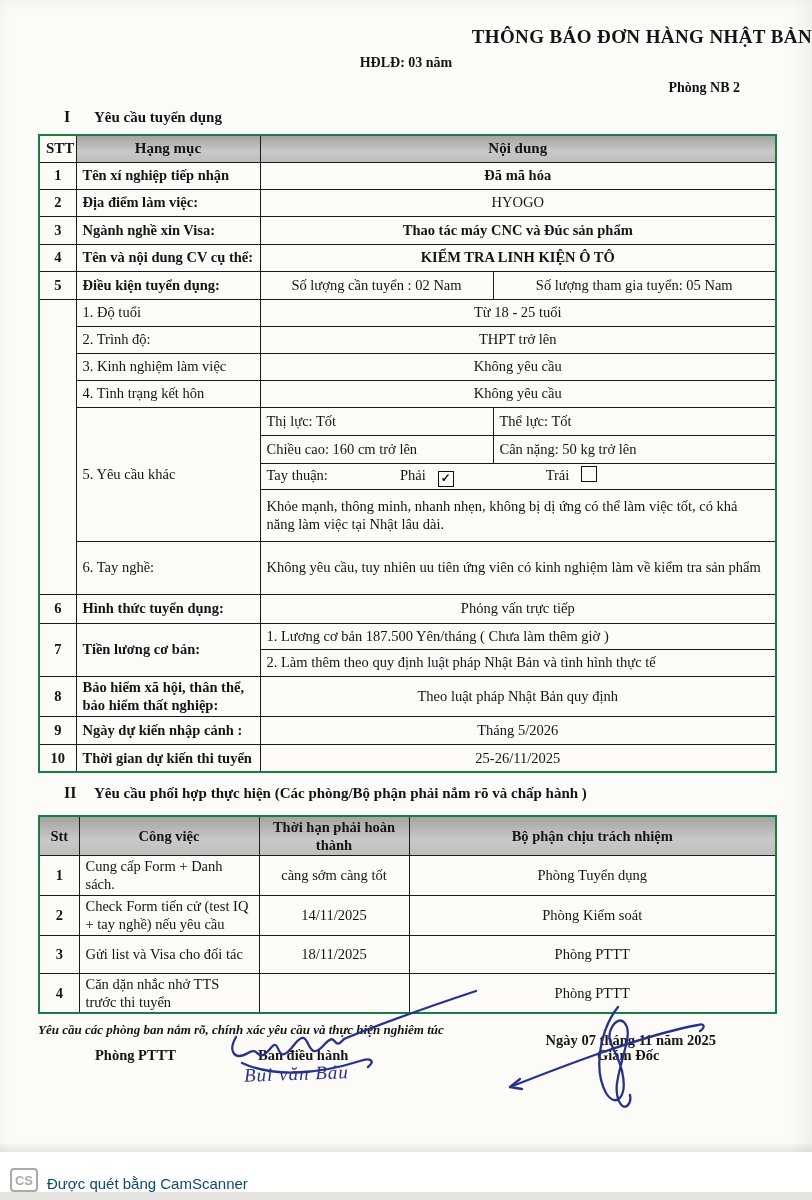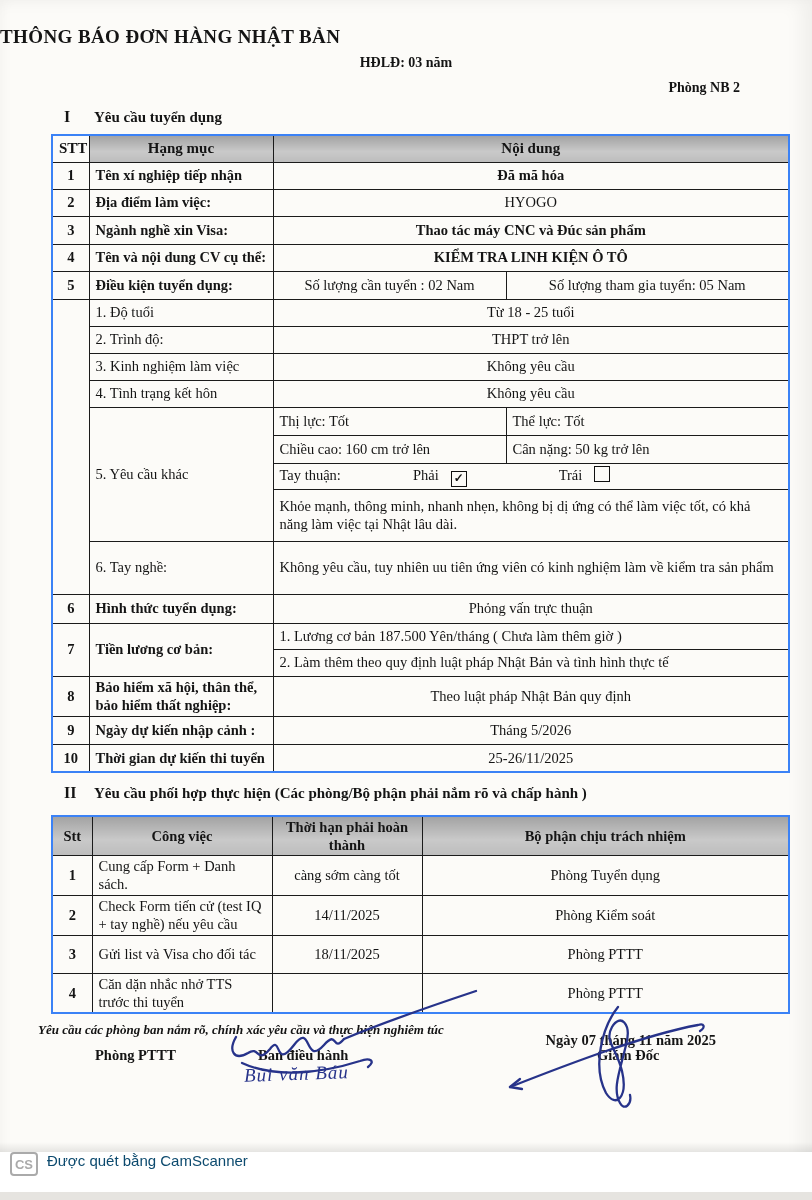--- a/index.html
+++ b/index.html
@@ -1,25 +1,25 @@
 <!DOCTYPE html>
 <html><head>
 <meta charset="utf-8">
 <style>
   html,body{margin:0;padding:0;background:#ffffff;}
   .page{position:relative;width:812px;height:1200px;background:#fcfbf8;overflow:hidden;
         font-family:"Liberation Serif","DejaVu Serif",serif;color:#141414;
         box-shadow:inset -10px 0 18px rgba(0,0,0,0.05), inset 6px 0 10px rgba(0,0,0,0.02);}
-  .title{padding-top:26px;text-align:left;font-weight:bold;font-size:19px;letter-spacing:.4px;}
+  .title{padding-top:26px;text-align:right;font-weight:bold;font-size:19px;letter-spacing:.4px;}
   .subtitle{margin-top:7px;text-align:center;font-weight:bold;font-size:14px;}
   .dept{margin-top:9px;text-align:right;padding-right:72px;font-weight:bold;font-size:14px;}
   .sec-head{margin:12px 0 8px 64px;font-weight:bold;font-size:15px;}
   .sec-num{display:inline-block;width:30px;font-size:16px;}
-  table{border-collapse:collapse;margin-left:51px;width:737px;table-layout:fixed;
-        border:2px solid #3b82f6;}
+  table{border-collapse:collapse;margin-left:38px;width:737px;table-layout:fixed;
+        border:2px solid #15803d;}
   td{border:1.5px solid #1b1b1b;font-size:14.5px;padding:1px 6px;vertical-align:middle;
      overflow:hidden;line-height:1.25;}
   .gray{background:linear-gradient(180deg,#a3a3a3 0%,#c9c9c9 60%,#bdbdbd 100%);}
   .thead td{font-weight:bold;text-align:center;font-size:15px;}
   .ctr{text-align:center;}
   .b{font-weight:bold;}
   .lbl{font-weight:bold;}
   .plain{font-weight:normal;}
   .hand-row{white-space:nowrap;}
   .cb{display:inline-block;width:14px;height:14px;border:1.8px solid #101010;
@@ -36,21 +36,21 @@
   .sign-titles{position:relative;height:20px;margin-top:3px;font-weight:bold;font-size:14.5px;}
   .st-left{position:absolute;left:95px;}
   .st-mid{position:absolute;left:258px;}
   .st-right{position:absolute;left:597px;}
   .sig-svg{position:absolute;left:220px;top:985px;width:560px;height:140px;}
   .sig-name{position:absolute;left:244px;top:1063px;color:#27338a;font-style:italic;
             font-size:19px;transform:rotate(-2deg);letter-spacing:1px;}
   .scan-shadow{position:absolute;left:0;bottom:48px;width:100%;height:10px;
                background:linear-gradient(180deg,rgba(0,0,0,0) 0%,rgba(0,0,0,0.09) 100%);}
   .scanbar{position:absolute;left:0;bottom:8px;width:100%;height:40px;background:#ffffff;
-           display:flex;align-items:flex-start;padding-left:10px;box-sizing:border-box;}
+           display:flex;align-items:flex-end;padding-left:10px;box-sizing:border-box;}
   .cs-badge{width:24px;height:20px;border:2px solid #aaaaaa;border-radius:4px;color:#aaaaaa;
             font-family:"Liberation Sans","DejaVu Sans",sans-serif;font-weight:bold;font-size:13px;
             display:flex;align-items:center;justify-content:center;flex:0 0 auto;}
   .cs-text{margin-left:9px;color:#0c4a6e;font-size:15px;
            font-family:"Liberation Sans","DejaVu Sans",sans-serif;}
   .bottom-strip{position:absolute;left:0;bottom:0;width:100%;height:8px;background:#e6e4e0;}
 </style>
 </head>
 <body>
 
@@ -137,21 +137,21 @@
     <tr style="height:52px">
       <td colspan="2">Khỏe mạnh, thông minh, nhanh nhẹn, không bị dị ứng có thể làm việc tốt, có khả năng làm việc tại Nhật lâu dài.</td>
     </tr>
     <tr style="height:53px">
       <td class="plain">6. Tay nghề:</td>
       <td colspan="2">Không yêu cầu, tuy nhiên uu tiên ứng viên có kinh nghiệm làm về kiểm tra sản phẩm</td>
     </tr>
     <tr style="height:29px">
       <td class="ctr b">6</td>
       <td class="lbl">Hình thức tuyển dụng:</td>
-      <td class="ctr" colspan="2">Phỏng vấn trực thuận</td>
+      <td class="ctr" colspan="2">Phỏng vấn trực tiếp</td>
     </tr>
     <tr style="height:26px">
       <td class="ctr b" rowspan="2">7</td>
       <td class="lbl" rowspan="2">Tiền lương cơ bản:</td>
       <td colspan="2">1. Lương cơ bản 187.500 Yên/tháng ( Chưa làm thêm giờ )</td>
     </tr>
     <tr style="height:27px">
       <td colspan="2">2. Làm thêm theo quy định luật pháp Nhật Bản và tình hình thực tế</td>
     </tr>
     <tr style="height:40px">

